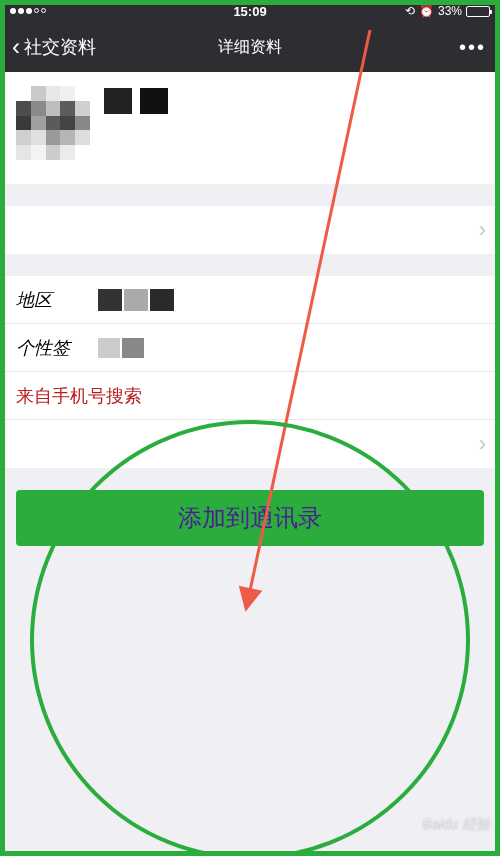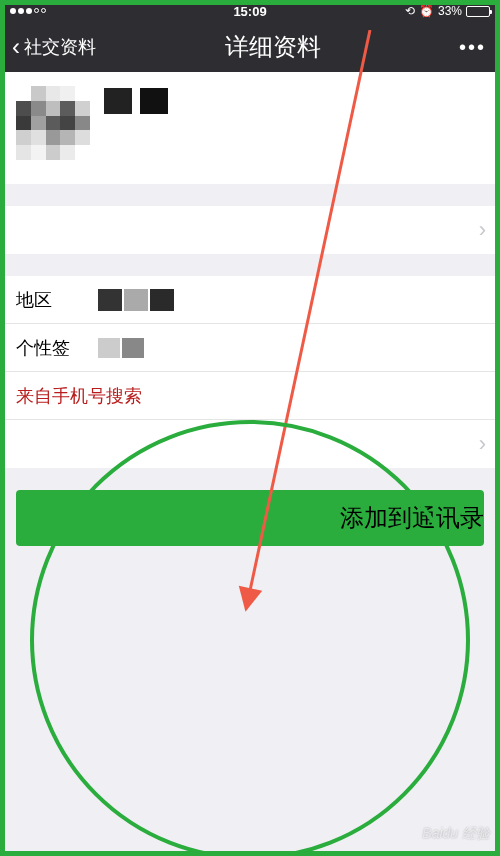--- a/index.html
+++ b/index.html
@@ -42,21 +42,21 @@
       height: 50px;
       background: #2e2d32;
       display: flex;
       align-items: center;
       padding: 0 12px;
       color: #fff;
       position: relative;
     }
     .back-btn { display: flex; align-items: center; font-size: 18px; gap: 4px; }
     .back-chevron { font-size: 24px; line-height: 1; }
-    .nav-title { position: absolute; left: 50%; transform: translateX(-50%); font-size: 24px; margin-left: 23px; }
+    .nav-title { position: absolute; left: 50%; transform: translateX(-50%); font-size: 16px; }
     .nav-more { position: absolute; right: 14px; font-size: 20px; letter-spacing: 2px; }
     .profile-section {
       background: #fff;
       min-height: 112px;
       padding: 14px 16px;
       display: flex;
       gap: 14px;
       margin-bottom: 22px;
     }
     .avatar { width: 74px; height: 74px; background: #ddd; position: relative; }
@@ -96,37 +96,37 @@
       min-height: 48px;
       padding: 0 16px;
       display: flex;
       align-items: center;
       border-bottom: 1px solid #e5e5e5;
       font-size: 18px;
       color: #000;
       position: relative;
     }
     .list-item:last-child { border-bottom: none; }
-    .list-label { width: 82px; flex-shrink: 0; }
+    .list-label { width: 82px; flex-shrink: 0; font-style: italic; }
     .list-value { color: #b91c1c; flex: 1; display: flex; gap: 2px; }
     .chevron { color: #c8c8cd; font-size: 22px; position: absolute; right: 14px; }
     .blur-val { display: inline-block; }
     .blur-val.b1 { background:#333; width:24px; height:22px; }
     .blur-val.b2 { background:#aaa; width:24px; height:22px; }
     .blur-val.b3 { background:#2a2a2a; width:24px; height:22px; }
     .blur-val.sig { background:#ccc; width:22px; height:20px;}
     .blur-val.sig2 { background:#888; width:22px; height:20px;}
     .add-btn {
       margin: 22px 16px 0;
       height: 56px;
       background: #2aad3d;
-      color: #000000;
-      display: flex;
-      align-items: center;
-      justify-content: flex-end;
+      color: #4c1d95;
+      display: flex;
+      align-items: center;
+      justify-content: center;
       font-size: 24px;
       border-radius: 4px;
     }
     .highlight-circle {
       position: absolute;
       width: 440px;
       height: 440px;
       border: 4px solid #2aad3d;
       border-radius: 50%;
       left: 30px;
@@ -137,21 +137,21 @@
     .arrow-svg {
       position: absolute;
       top: 30px;
       left: 230px;
       z-index: 49;
       pointer-events: none;
     }
     .watermark {
       position: absolute;
       right: 10px;
-      bottom: 13px;
+      bottom: 22px;
       font-size: 14px;
       color: rgba(255,255,255,.6);
       text-shadow: 0 0 2px rgba(0,0,0,.3);
       z-index: 60;
       font-style: italic;
     }
   </style>
 </head>
 <body>
 

